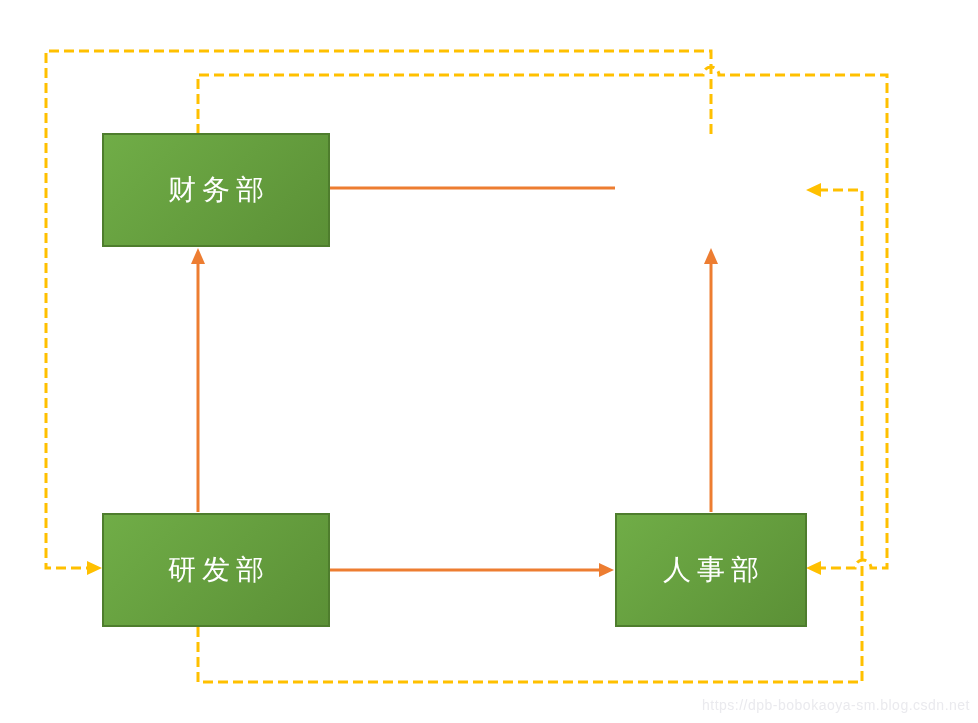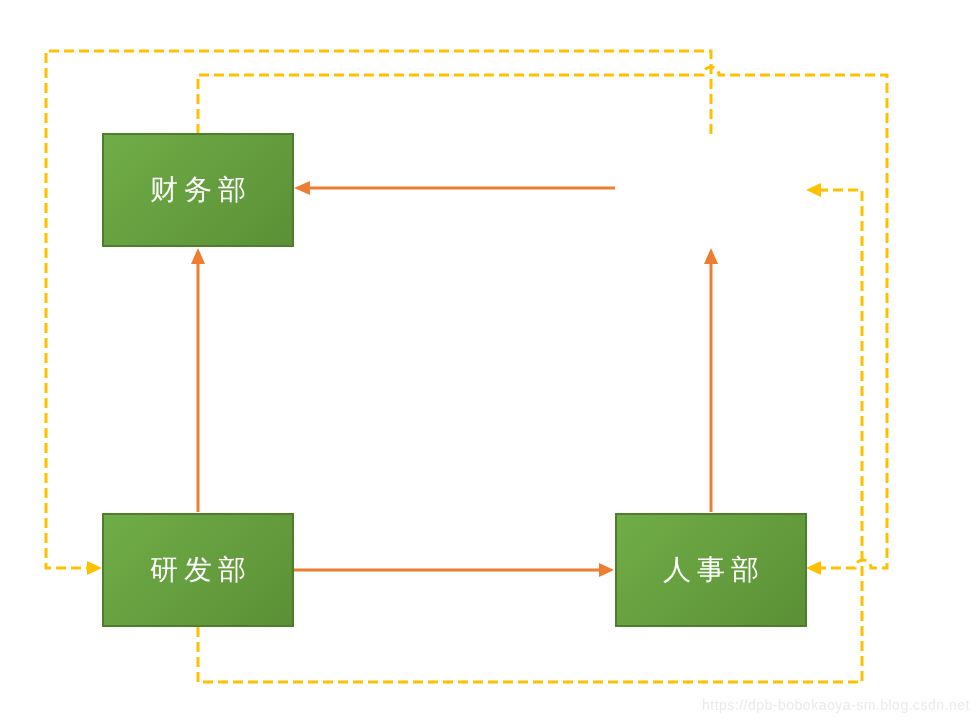--- a/index.html
+++ b/index.html
@@ -47,21 +47,21 @@
     align-items: center;
     justify-content: center;
     background: linear-gradient(135deg, var(--node_fill_start, #70AD47) 0%, var(--node_fill_end, #5B9036) 100%);
     border: 2px solid var(--node_border, #4E7D2D);
     color: var(--node_text, #ffffff);
     font-size: 28px;
     letter-spacing: 6px;
     text-indent: 6px;
     user-select: none;
   }
-  .node-finance, .node-rnd { left: 102px; width: 192px; }
+  .node-finance, .node-rnd { left: 102px; width: 228px; }
   .node-market,  .node-hr  { left: 615px; width: 192px; }
   .node-finance, .node-market { top: 133px; height: 114px; }
   .node-rnd,     .node-hr     { top: 513px; height: 114px; }
   .watermark {
     position: absolute;
     right: 8px;
     bottom: 10px;
     font-size: 14px;
     color: var(--watermark, #EAEAEE);
     letter-spacing: 0.5px;

